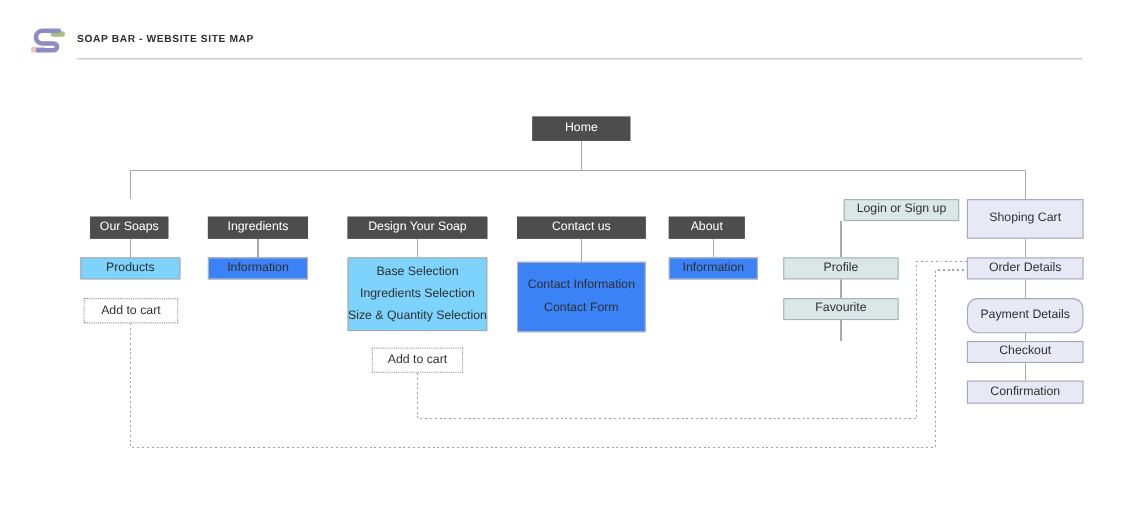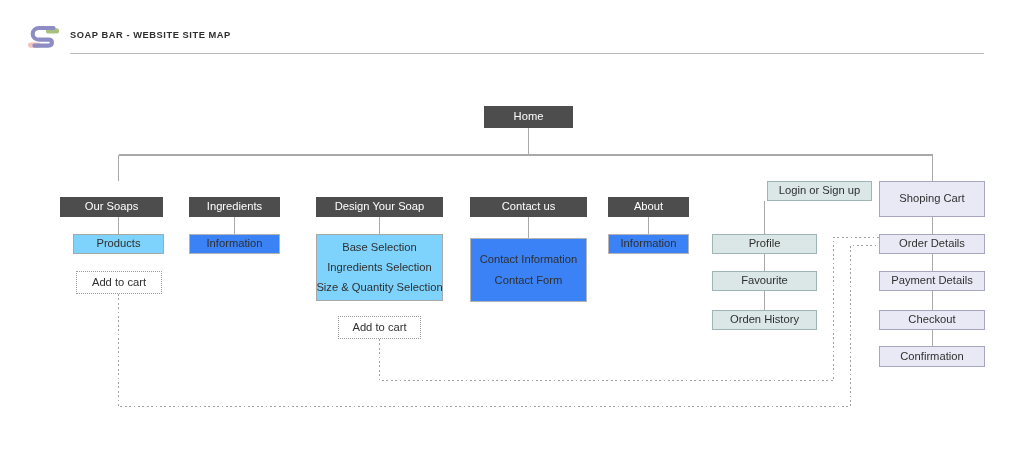--- a/index.html
+++ b/index.html
@@ -113,37 +113,37 @@
       <path d="M379.5 339 L379.5 380.5 L833.5 380.5 L833.5 237.5 L879 237.5"></path>
 
       <path d="M118.5 294 L118.5 406.5 L850.5 406.5 L850.5 245.5 L879 245.5"></path>
     </g>
   </svg>
 
   <div class="node n-dark" style="left:484px; top:90px; width:89px; height:22px;">
     <span class="line">Home</span>
   </div>
 
-  <div class="node n-dark" style="left:60px; top:181px; width:103px; height:20px;">
+  <div class="node n-dark" style="left:82px; top:181px; width:71px; height:20px;">
     <span class="line">Our Soaps</span>
   </div>
 
   <div class="node n-dark" style="left:189px; top:181px; width:91px; height:20px;">
     <span class="line">Ingredients</span>
   </div>
 
   <div class="node n-dark" style="left:316px; top:181px; width:127px; height:20px;">
     <span class="line">Design Your Soap</span>
   </div>
 
   <div class="node n-dark" style="left:470px; top:181px; width:117px; height:20px;">
     <span class="line">Contact us</span>
   </div>
 
-  <div class="node n-dark" style="left:608px; top:181px; width:81px; height:20px;">
+  <div class="node n-dark" style="left:608px; top:181px; width:69px; height:20px;">
     <span class="line">About</span>
   </div>
 
   <div class="node n-teal" style="left:739px; top:181px; width:105px; height:20px;margin-left:28px;">
     <span class="line">Login or Sign up</span>
   </div>
 
   <div class="node n-lav" style="left:879px; top:181px; width:106px; height:36px;">
     <span class="line">Shoping Cart</span>
   </div>
@@ -184,25 +184,22 @@
   </div>
 
   <div class="node n-dotted" style="left:338px; top:316px; width:83px; height:23px;">
     <span class="line">Add to cart</span>
   </div>
 
   <div class="node n-teal" style="left:712px; top:271px; width:105px; height:20px;">
     <span class="line">Favourite</span>
   </div>
 
-  <div class="node n-teal" style="left:712px; top:310px; width:105px; height:20px;">
-    <span class="line">Orden History</span>
-  </div>
-
-  <div class="node n-lav" style="left:879px; top:271px; width:106px; height:20px;">
+
+  <div class="node n-lav" style="left:879px; top:271px; width:106px; height:32px;border-radius:10px;">
     <span class="line">Payment Details</span>
   </div>
 
   <div class="node n-lav" style="left:879px; top:310px; width:106px; height:20px;">
     <span class="line">Checkout</span>
   </div>
 
   <div class="node n-lav" style="left:879px; top:346px; width:106px; height:21px;">
     <span class="line">Confirmation</span>
   </div>

